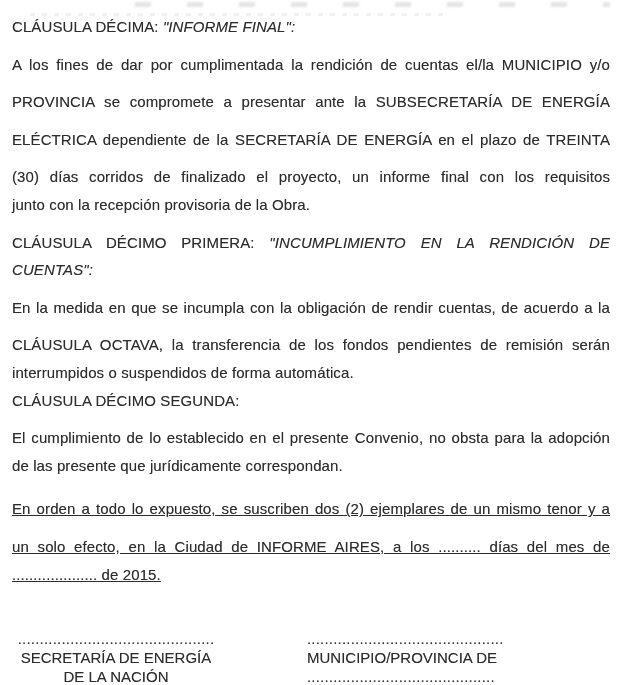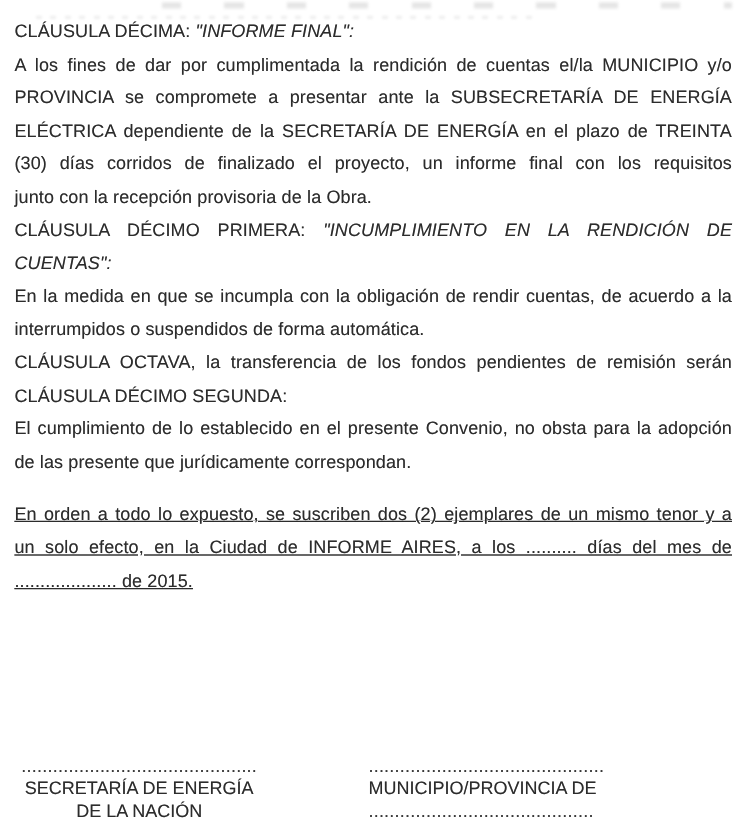--- a/index.html
+++ b/index.html
@@ -23,21 +23,21 @@
     background:repeating-linear-gradient(90deg, rgba(130,130,130,.5) 0 5px, transparent 5px 12px);
     filter:blur(.7px);opacity:.22;
   }
   .content{
     position:absolute;left:12px;top:13px;width:598px;
     font-size:15px;line-height:27.6px;
     letter-spacing:.1px;
     text-shadow:0 0 .5px rgba(45,45,45,.45);
   }
   .ln{white-space:normal;}
-  .j{text-align:justify;text-align-last:justify;}
+  .j{text-align:justify;text-align-last:justify;margin-top:10px;}
   .it{font-style:italic;}
   .closing{margin-top:16px;text-decoration:underline;}
   .sig-row{
     position:absolute;top:629px;left:0;width:619px;
     display:flex;font-size:15px;line-height:19px;
     text-shadow:0 0 .5px rgba(45,45,45,.45);
   }
   .sig-left{margin-left:15px;width:202px;text-align:center;}
   .sig-right{margin-left:90px;width:218px;text-align:left;}
   .dotline{
@@ -58,22 +58,22 @@
     <div class="ln"><span>CLÁUSULA DÉCIMA: </span><span class="it">"INFORME FINAL":</span></div>
     <div class="ln j">A los fines de dar por cumplimentada la rendición de cuentas el/la MUNICIPIO y/o</div>
     <div class="ln j">PROVINCIA se compromete a presentar ante la SUBSECRETARÍA DE ENERGÍA</div>
     <div class="ln j">ELÉCTRICA dependiente de la SECRETARÍA DE ENERGÍA en el plazo de TREINTA</div>
     <div class="ln j">(30) días corridos de finalizado el proyecto, un informe final con los requisitos</div>
     <div class="ln">junto con la recepción provisoria de la Obra.</div>
 
     <div class="ln j"><span>CLÁUSULA DÉCIMO PRIMERA: </span><span class="it">"INCUMPLIMIENTO EN LA RENDICIÓN DE</span></div>
     <div class="ln"><span class="it">CUENTAS":</span></div>
     <div class="ln j">En la medida en que se incumpla con la obligación de rendir cuentas, de acuerdo a la</div>
+    <div class="ln j">CLÁUSULA OCTAVA, la transferencia de los fondos pendientes de remisión serán</div>
     <div class="ln">interrumpidos o suspendidos de forma automática.</div>
-    <div class="ln j">CLÁUSULA OCTAVA, la transferencia de los fondos pendientes de remisión serán</div>
 
     <div class="ln">CLÁUSULA DÉCIMO SEGUNDA:</div>
     <div class="ln j">El cumplimiento de lo establecido en el presente Convenio, no obsta para la adopción</div>
     <div class="ln">de las presente que jurídicamente correspondan.</div>
 
     <div class="closing">
       <div class="ln j">En orden a todo lo expuesto, se suscriben dos (2) ejemplares de un mismo tenor y a</div>
       <div class="ln j">un solo efecto, en la Ciudad de INFORME AIRES, a los .......... días del mes de</div>
       <div class="ln">.................... de 2015.</div>
     </div>

